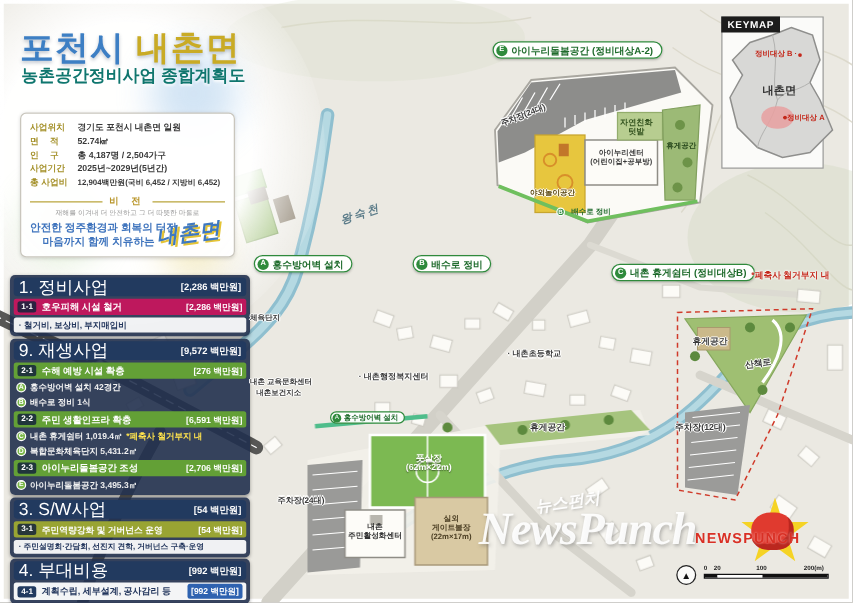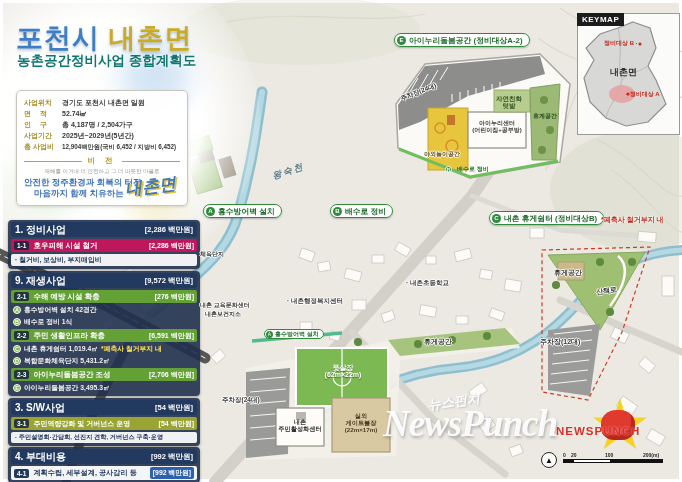--- a/index.html
+++ b/index.html
@@ -36,21 +36,21 @@
   .vline { font-size:8.5px; font-weight:800; color:#3f74bd; line-height:11px; }
   .vbrand { position:absolute; right:4px; bottom:2px; font-family:"Liberation Serif", serif;
             font-style:italic; font-weight:900; font-size:17px; color:#3f79c0;
             text-shadow:1.5px 1.5px 0 #e5c435; transform:rotate(-7deg); }
 
   
   .sec { left:8px; width:192px; background:rgba(33,48,78,.9); border-radius:4px;
          padding:2px 3px 3px; box-shadow:0 1px 3px rgba(0,0,0,.35); }
   .sec-h { display:flex; justify-content:space-between; align-items:center;
            background:#223a5f; border-radius:3px; padding:0 4px; height:15px; }
-  .sec-h .t { color:#fff; font-size:10px; font-weight:700; }
+  .sec-h .t { color:#fff; font-size:14px; font-weight:400; }
   .sec-h .a { color:#fdfdfd; font-size:7.5px; font-weight:800; }
   .bar { display:flex; align-items:center; height:13px; border-radius:2px;
          margin-top:2px; padding:0 3px; }
   .bar.blue { background:#be185d; } .bar.green { background:#63a036; } .bar.olive { background:#99a433; }
   .badge { background:rgba(20,35,60,.85); color:#fff; font-size:6.5px; font-weight:800;
            border-radius:2px; padding:1px 3px; margin-right:4px; flex:none; }
   .bar .bl { color:#fff; font-size:7.5px; font-weight:800; flex:1; white-space:nowrap; }
   .bar .ba { color:#fff; font-size:7px; font-weight:700; white-space:nowrap; }
   .noterow { background:rgba(255,255,255,.93); color:#22355c; font-size:6.8px; font-weight:700;
              border-radius:2px; margin-top:2px; padding:1px 4px; white-space:nowrap; }
@@ -84,21 +84,21 @@
               font-size:9px; color:#5d7d8a; letter-spacing:2px; }
 
   
   .minipill { display:flex; align-items:center; background:rgba(255,255,255,.95);
               border:1px solid #2f8a3c; border-radius:7px; height:10px; padding:0 4px 0 1px; white-space:nowrap; }
   .minipill .ltr { width:7px; height:7px; font-size:5px; border-radius:50%; background:#2f8a3c; color:#fff;
                    display:flex; align-items:center; justify-content:center; margin-right:2px; }
   .minipill .ptx { font-size:6px; font-weight:800; color:#1f6b2c; }
 
   
-  .keymap { left:577px; top:13px; width:103px; height:122px; background:#fbfbf9;
+  .keymap { left:577px; top:13px; width:82px; height:122px; background:#fbfbf9;
             border:1px solid #9a9a98; }
   .keymap .tab { position:absolute; left:-1px; top:-1px; background:#1c1c1c; color:#fff;
                  font-size:8px; font-weight:800; padding:2px 5px; letter-spacing:.5px; }
   .keymap .kred { position:absolute; font-size:6px; font-weight:800; color:#c4281b; white-space:nowrap; }
   .keymap .kname { position:absolute; font-size:9px; font-weight:800; color:#333; }
 
   
   .wm-main { font-family:"Liberation Serif", serif; font-style:italic; font-weight:900;
              font-size:37px; color:rgba(255,255,255,.92); letter-spacing:-1px;
              text-shadow:1px 2px 3px rgba(90,90,90,.4); }

